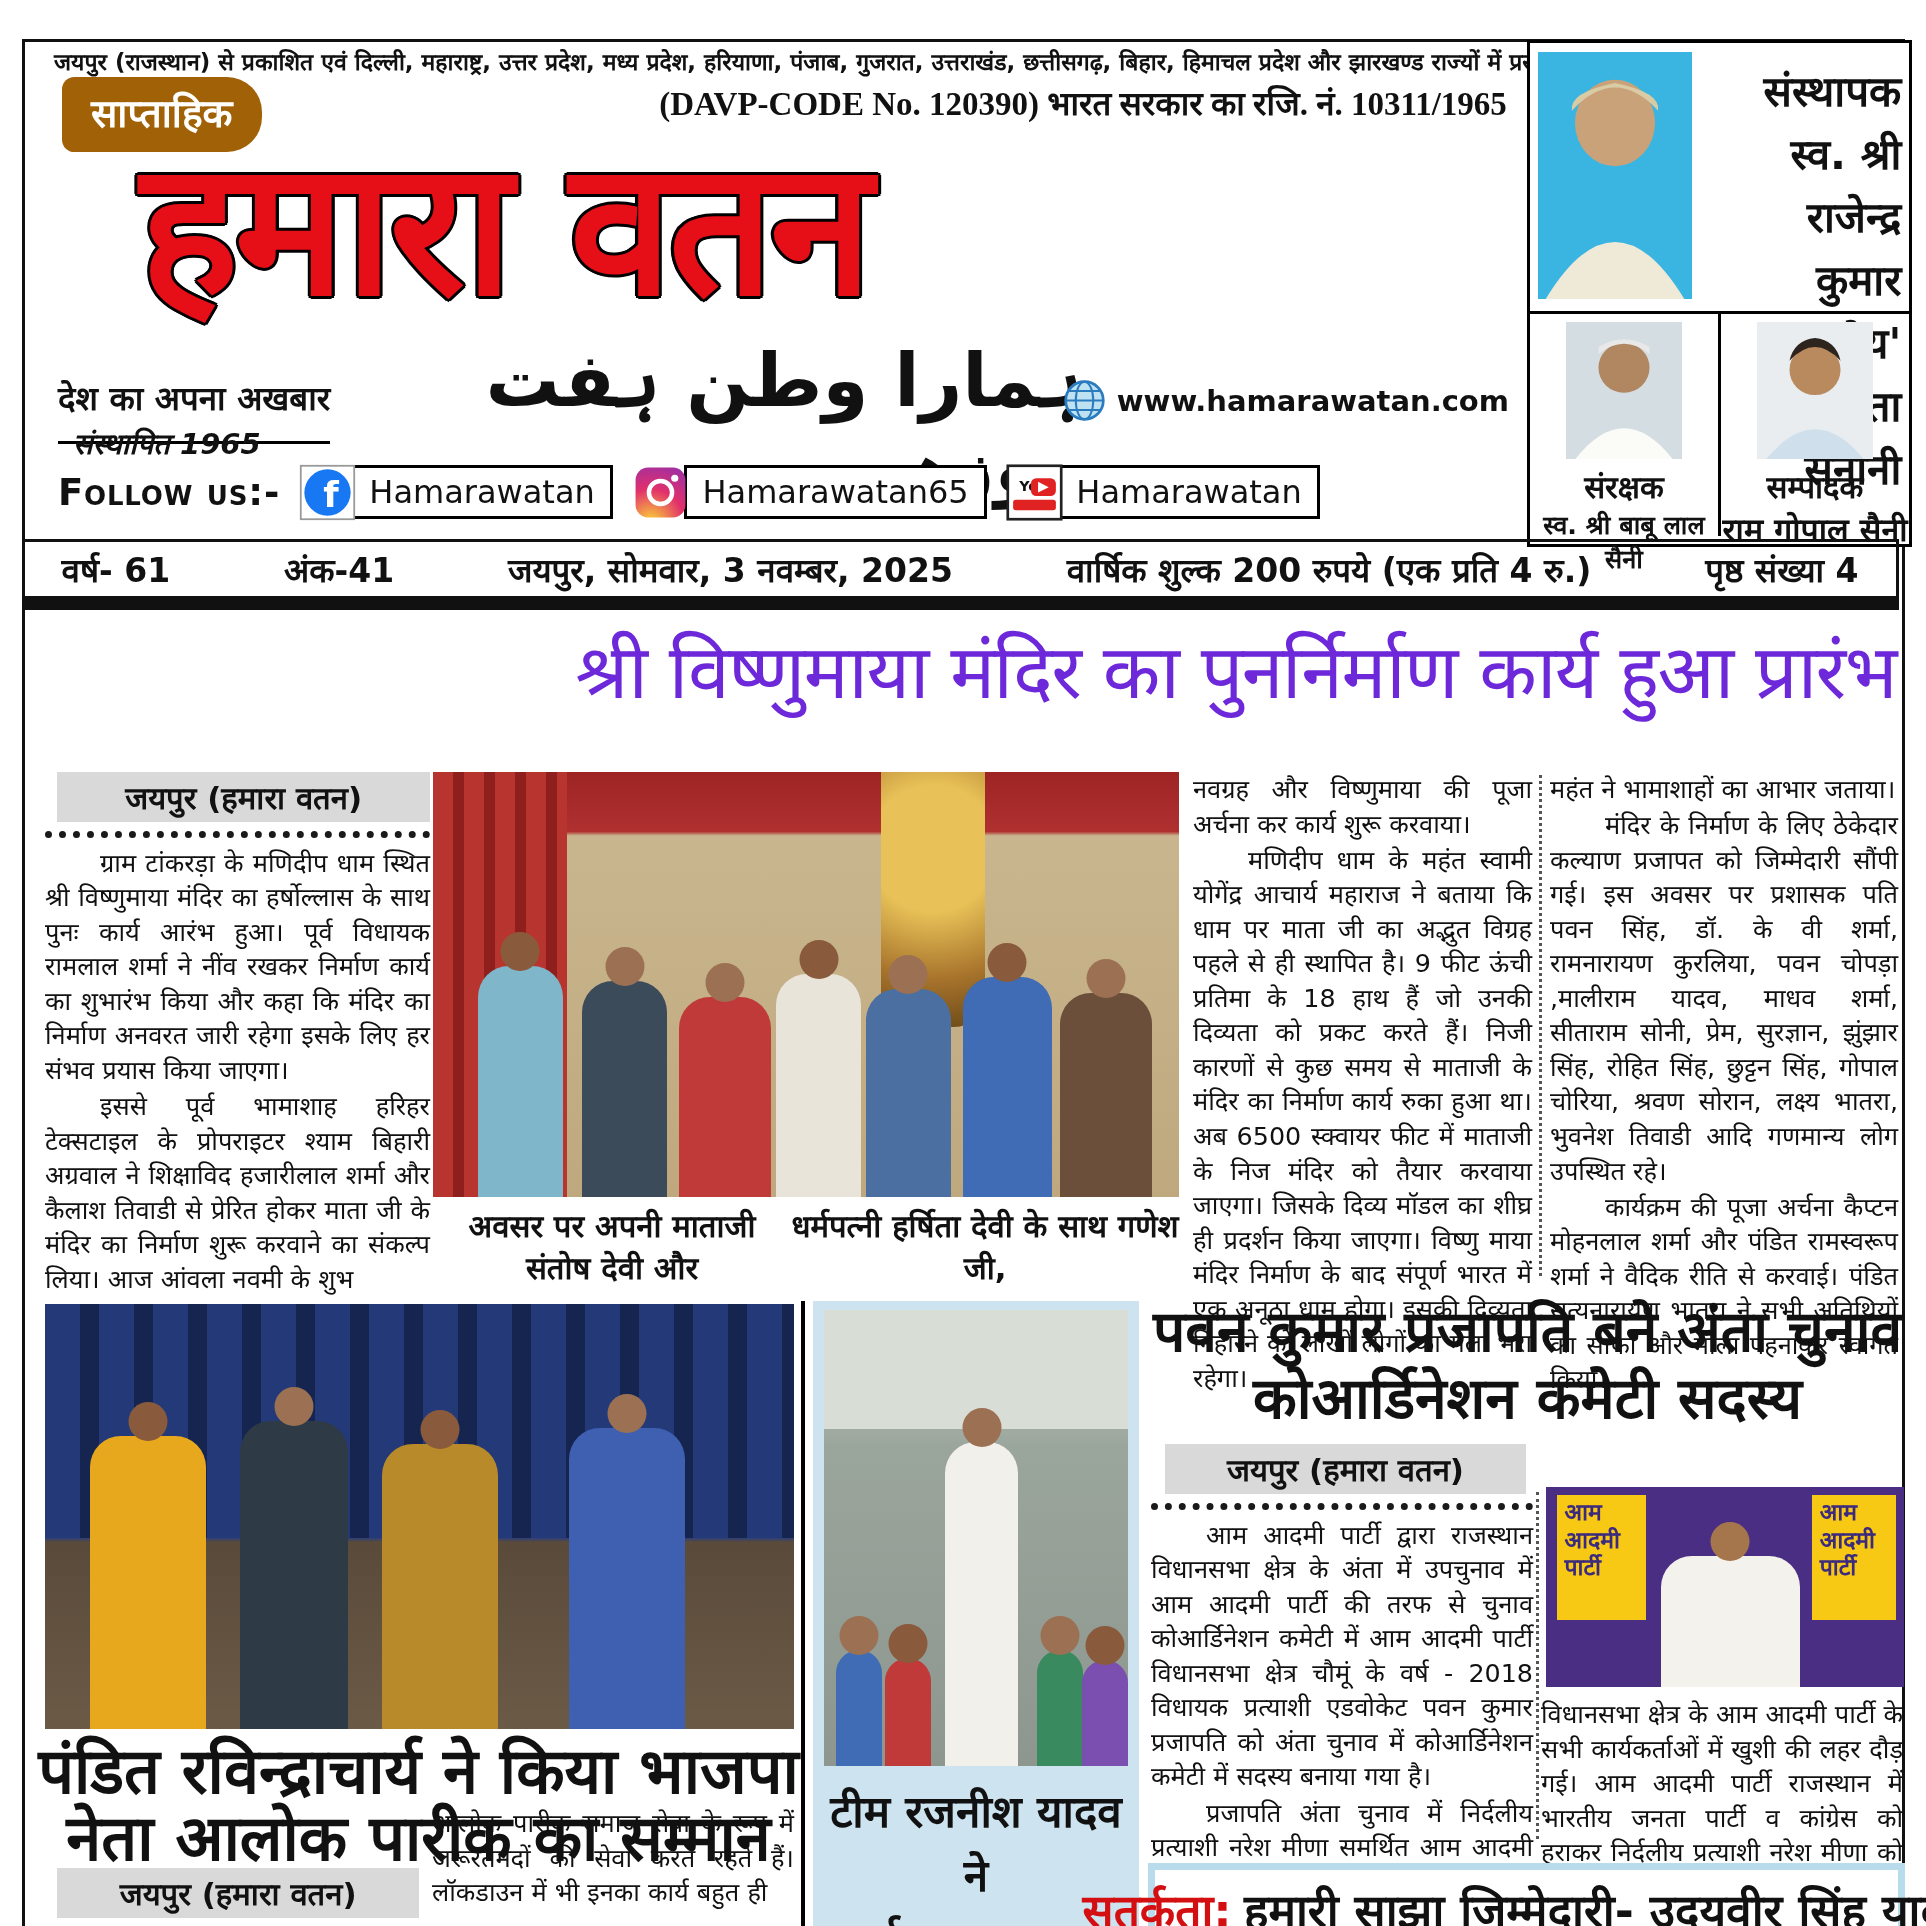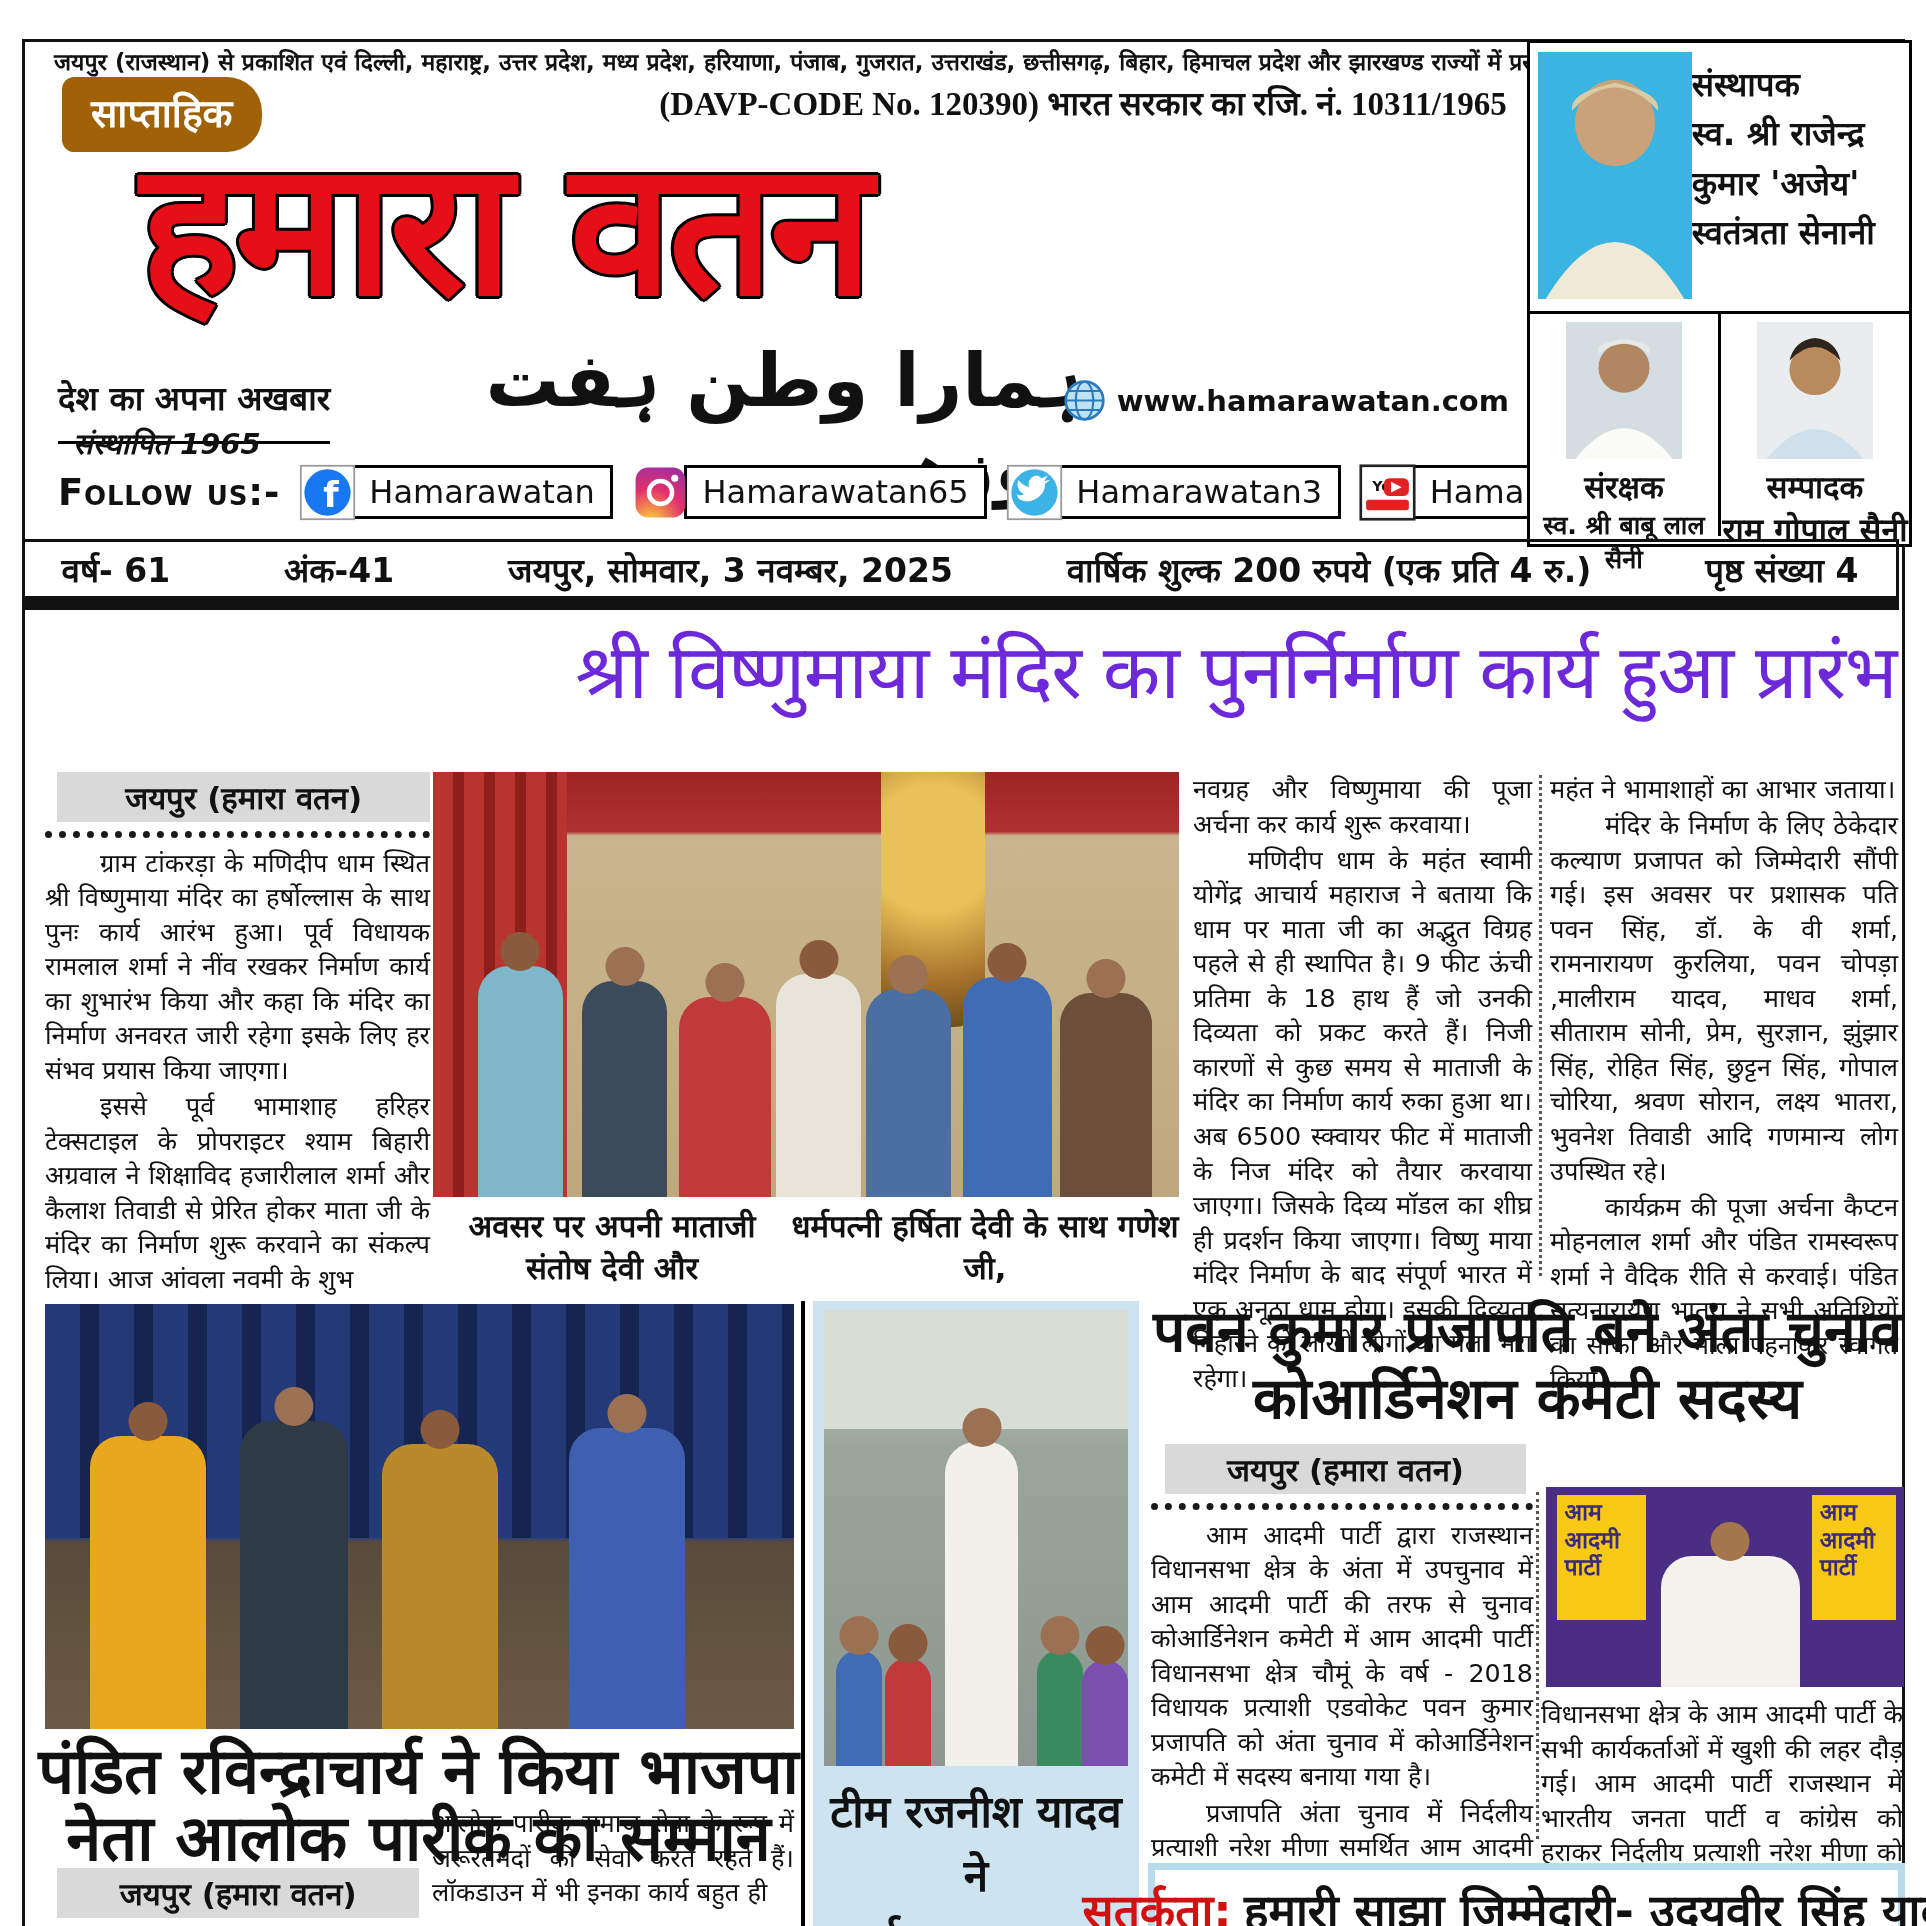--- a/index.html
+++ b/index.html
@@ -19,21 +19,21 @@
     font-size:74px;font-weight:bold;direction:rtl;}
   .site{left:1063px;top:379px;display:flex;align-items:center;gap:10.8px;font-size:29px;font-weight:bold;}
   .follow-row{left:58px;top:461px;width:1460px;height:62px;display:flex;align-items:center;gap:18.5px;}
   .follow-label{font-size:37px;font-weight:bold;font-variant:small-caps;letter-spacing:0.8px;white-space:nowrap;}
   .social-group{display:flex;align-items:center;}
   .social-box{border:3.1px solid #000;background:#fff;font-size:32px;padding:4.6px 15.4px;min-width:216px;text-align:center;margin-left:-4.6px;white-space:nowrap;}
   .sicon{width:57px;height:57px;flex:0 0 auto;position:relative;z-index:2;}
   .right-panel{left:1527px;top:40px;width:379px;height:501px;border:3.9px solid #000;background:#fff;}
   .founder-row{display:flex;padding:9.2px 7.7px;height:271px;border-bottom:3.1px solid #000;box-sizing:border-box;}
   .founder-photo{width:154px;height:247px;background:#3ab5e2;position:relative;overflow:hidden;flex:0 0 auto;}
-  .founder-text{flex:1;text-align:left;font-size:33px;font-weight:bold;line-height:1.5;padding-top:7.7px;}
+  .founder-text{flex:1;text-align:right;font-size:42px;font-weight:bold;line-height:1.5;padding-top:7.7px;}
   .panel-bottom{display:flex;height:222px;}
   .panel-cell{flex:1;text-align:center;padding-top:7.7px;}
   .panel-cell.first{border-right:3.1px solid #000;}
   .panel-photo{width:116px;height:137px;margin:0 auto;background:#cfd8da;position:relative;overflow:hidden;}
   .panel-label{font-size:31px;font-weight:bold;margin-top:6.2px;}
   .panel-name{font-size:25.4px;font-weight:bold;}
   .panel-name.big{font-size:32px;}
   .issue-bar{left:21.6px;top:539px;width:1877px;height:71px;border:3.9px solid #111;border-bottom:14px solid #111;box-sizing:border-box;
     display:flex;align-items:center;justify-content:space-between;font-size:33px;font-weight:bold;padding:0 37px;}
   .lead-headline{left:31px;top:618px;width:1865px;text-align:right;font-size:75px;font-weight:normal;color:#6d28d9;letter-spacing:-1.5px;white-space:nowrap;}
@@ -103,28 +103,20 @@
         </radialGradient>
           </defs>
         <rect x="4" y="4" width="56" height="56" rx="14" fill="url(#ig)"></rect>
         <circle cx="32" cy="32" r="13" fill="none" stroke="#fff" stroke-width="5"></circle>
         <circle cx="48" cy="16" r="4" fill="#fff"></circle>
       </svg>
       <span class="social-box">Hamarawatan65</span>
     </span>
     <span class="social-group">
       <svg class="sicon" viewBox="0 0 64 64">
-        <rect x="2" y="2" width="60" height="60" fill="#fff" stroke="#999" stroke-width="2"></rect>
-        <circle cx="32" cy="32" r="26" fill="#3bb3e6"></circle>
-        <path d="M16 40 Q24 44 32 40 Q44 34 44 22 L50 18 L43 19 L47 13 L40 16 Q34 10 28 16 Q24 20 26 26 Q18 24 14 18 Q10 28 20 34 Q16 36 12 34 Q14 40 16 40 Z" fill="#fff"></path>
-      </svg>
-      <span class="social-box">Hamarawatan3</span>
-    </span>
-    <span class="social-group">
-      <svg class="sicon" viewBox="0 0 64 64">
         <rect x="2" y="2" width="60" height="60" fill="#fff" stroke="#222" stroke-width="3"></rect>
         <text x="15" y="30" font-size="16" font-family="DejaVu Sans" font-weight="bold" fill="#111">You</text>
         <rect x="28" y="16" width="28" height="20" rx="6" fill="#e02222"></rect>
         <path d="M36 20 L48 26 L36 32 Z" fill="#fff"></path>
         <rect x="8" y="40" width="48" height="12" rx="3" fill="#e02222"></rect>
       </svg>
       <span class="social-box">Hamarawatan</span>
     </span>
   </div>
 

